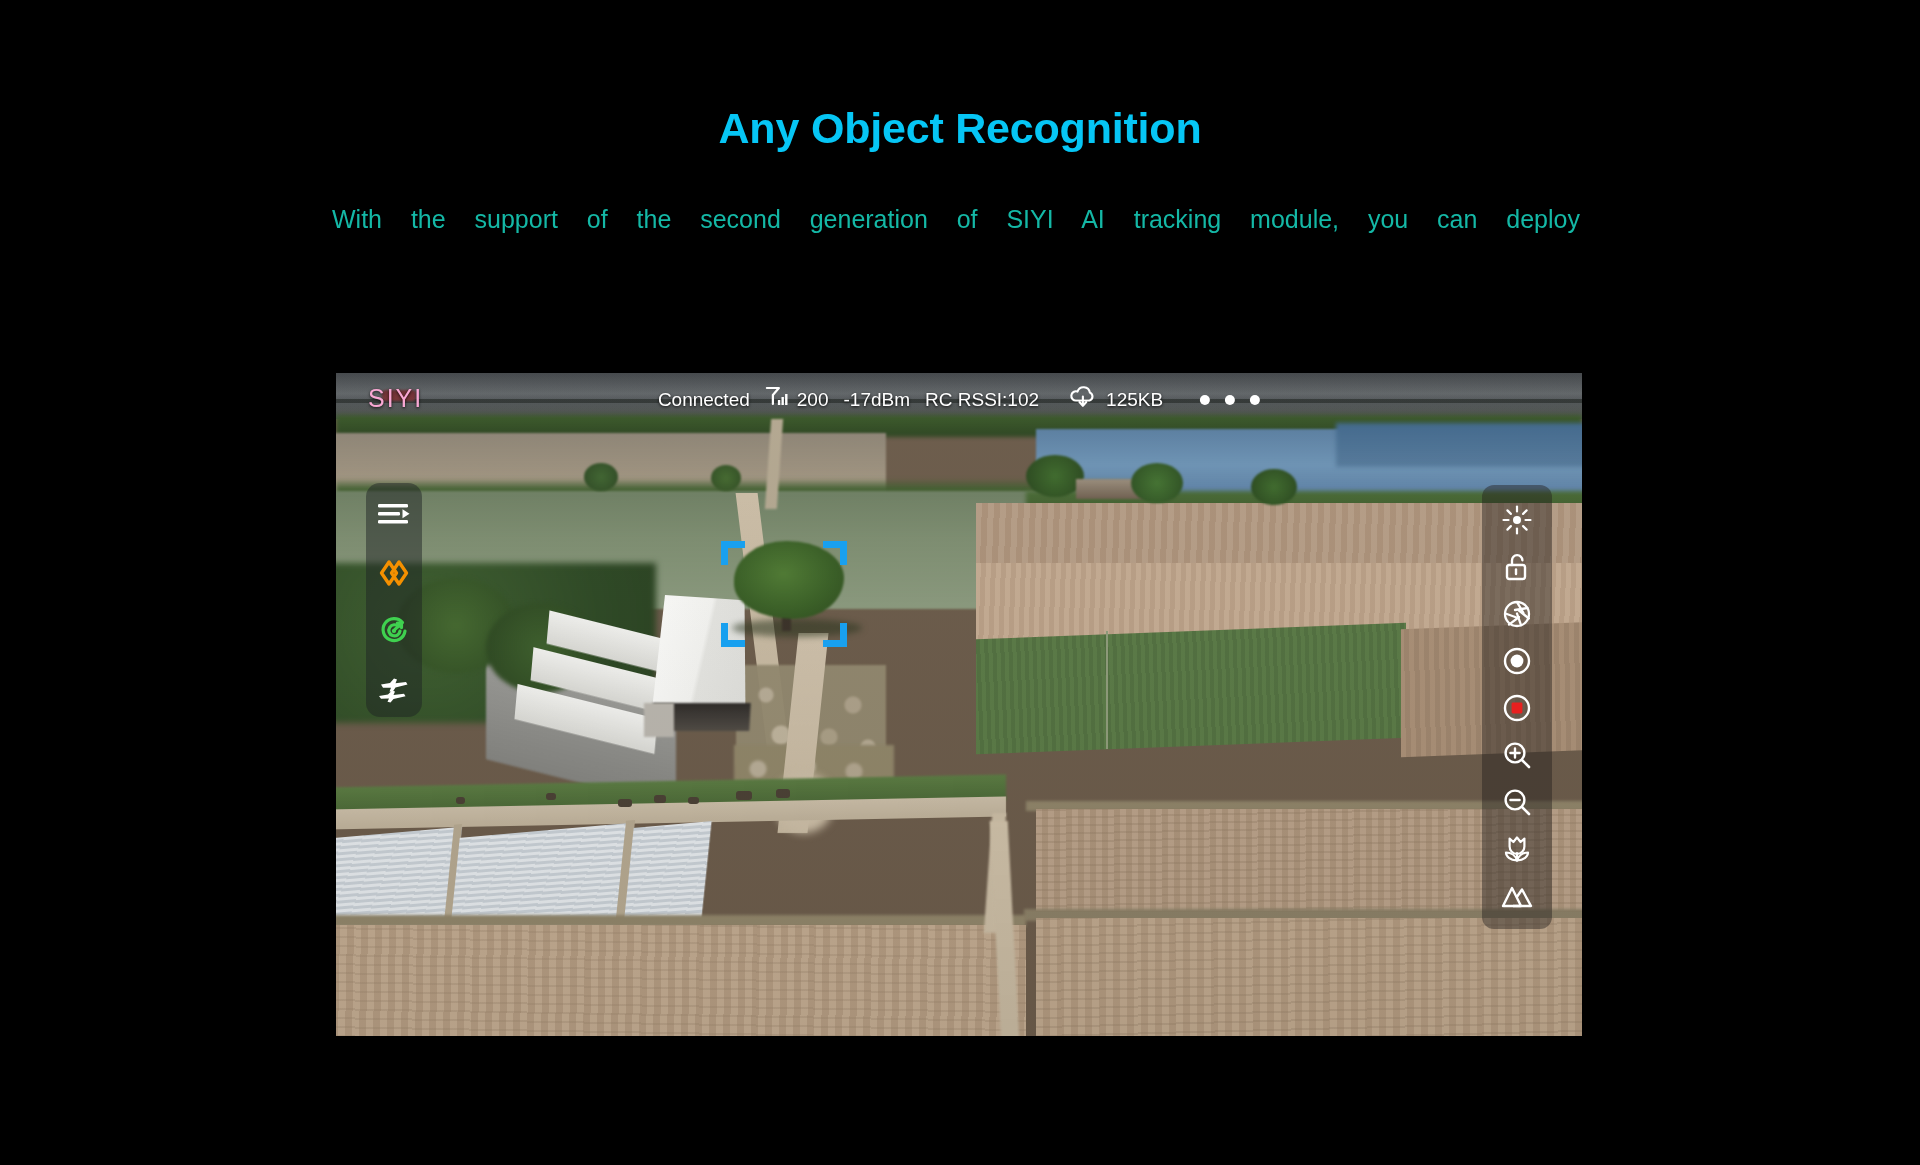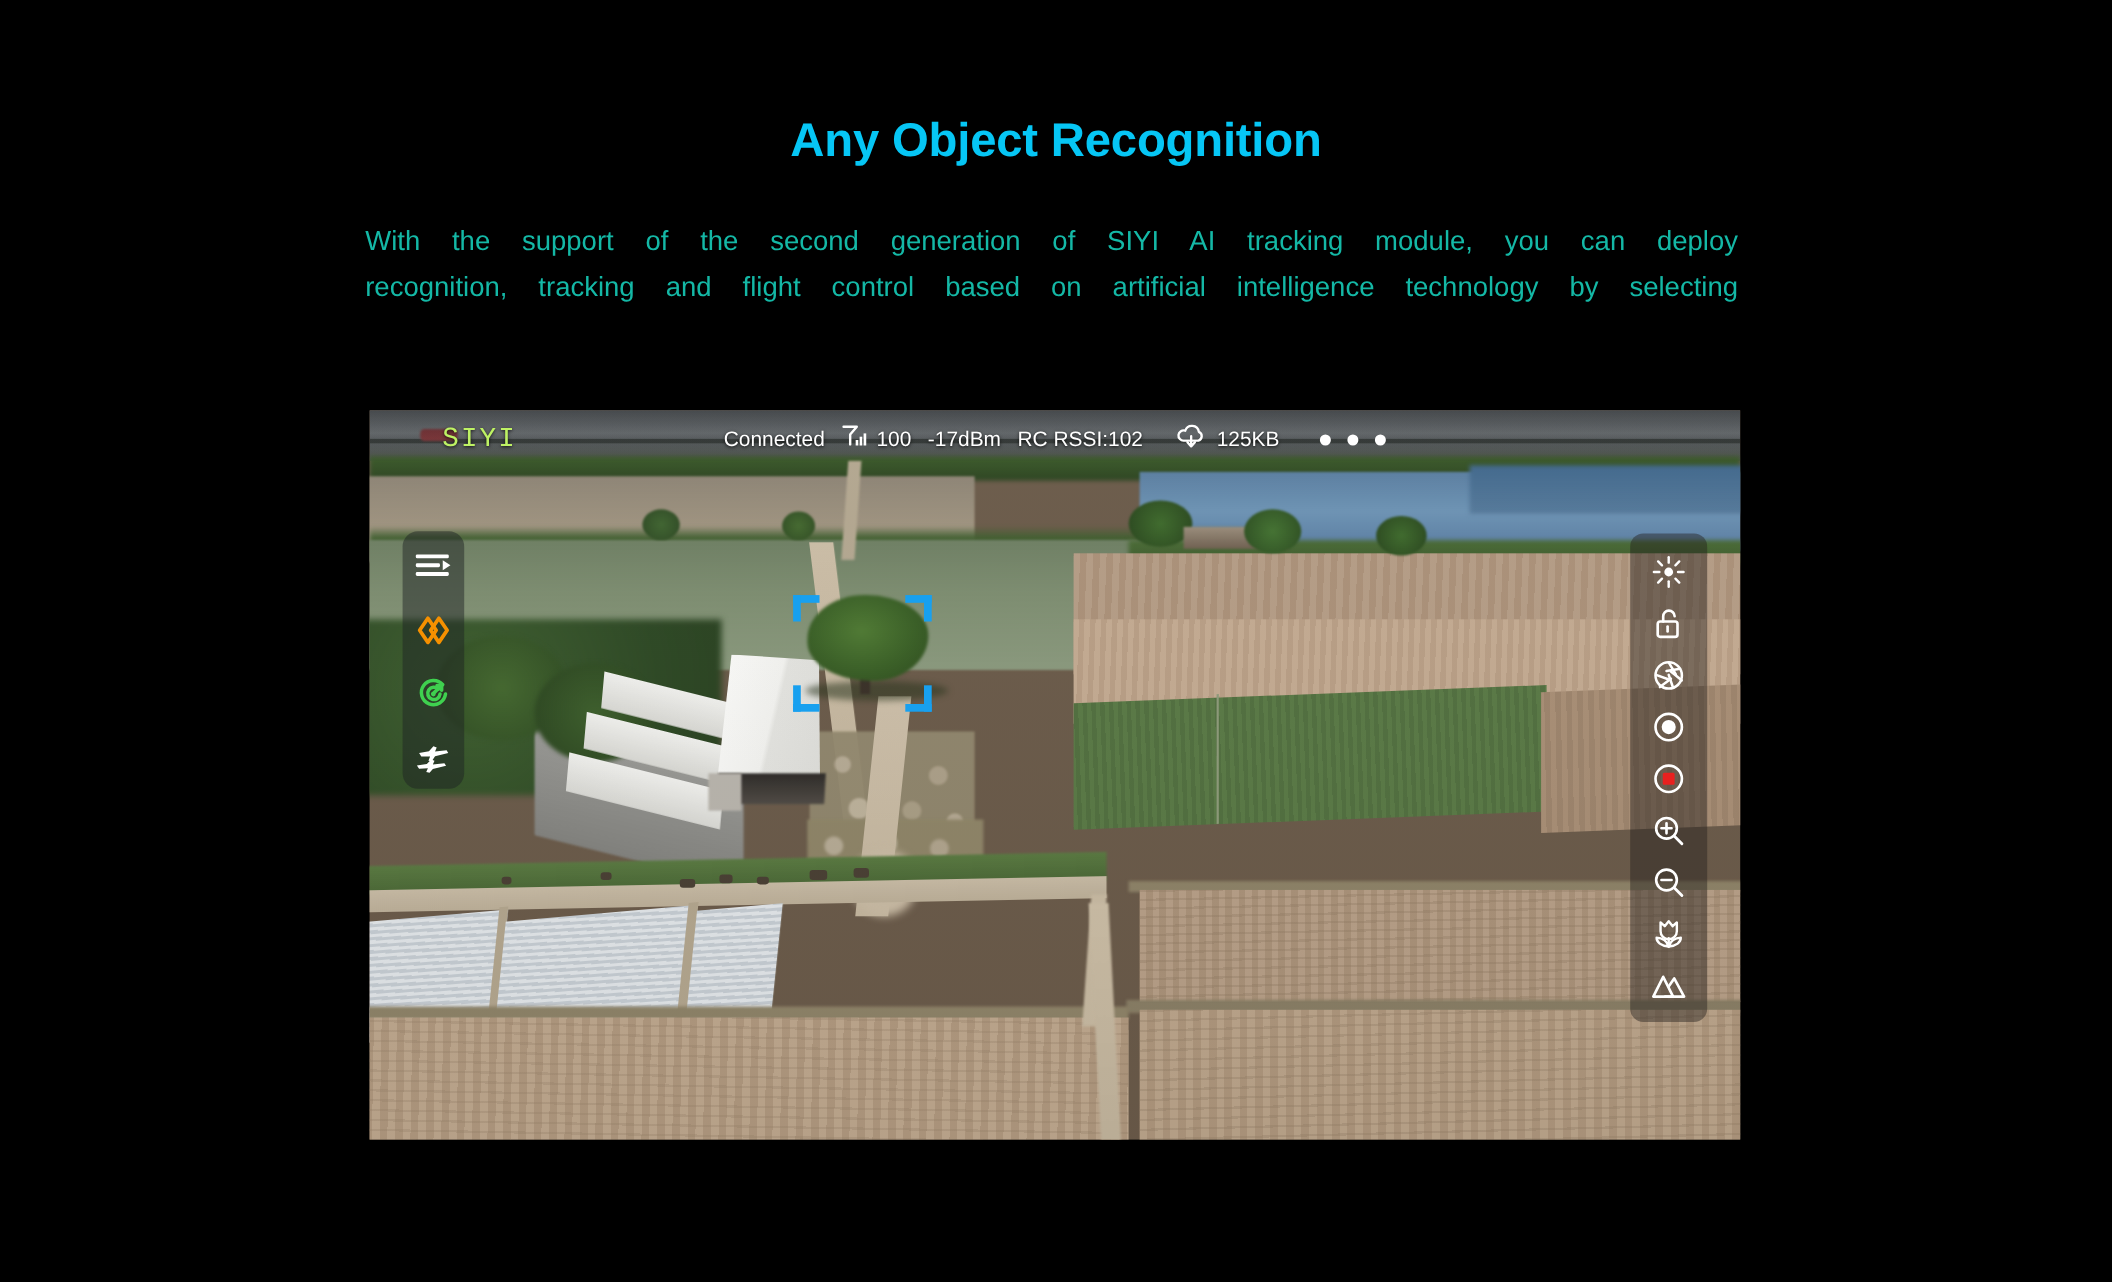--- a/index.html
+++ b/index.html
@@ -288,24 +288,23 @@
     pointer-events:none; }
 
   
   .hud-topbar {
     position:absolute; left:0; top:0; width:100%; height:44px;
     background:linear-gradient(rgba(10,12,14,.42), rgba(10,12,14,0));
     pointer-events:none;
   }
   .logo {
     position:absolute; left:32px; top:11px;
-    font-family:Liberation Mono, monospace;
-    font-size:25px; letter-spacing:2px; color:#bef264;
+    font-family:Liberation Sans, sans-serif;
+    font-size:25px; letter-spacing:2px; color:#f9a8d4;
     text-shadow:0 1px 3px rgba(0,0,0,.8);
-    margin-left:34px;
   }
   .status {
     position:absolute; left:50%; top:11px; transform:translateX(-50%);
     display:flex; align-items:center; gap:15px;
     color:#fff; font-size:19px; white-space:nowrap;
     text-shadow:0 1px 3px rgba(0,0,0,.85);
   }
   .status .grp { display:flex; align-items:center; gap:8px; }
   .dots { display:flex; gap:15px; margin-left:22px; }
   .dots i { width:10px; height:10px; border-radius:50%; background:#fff; display:block; }
@@ -356,21 +355,20 @@
 </style>
 </head>
 <body>
 
 <div class="page">
 
   <h1 class="hero-title">Any Object Recognition</h1>
 
   <div class="hero-copy">
     <span class="l1">With the support of the second generation of SIYI AI tracking module, you can deploy</span>
-    <span class="l2">recognition, tracking and flight control based on artificial intelligence technology by selecting</span>
   </div>
 
   <div class="feed">
 
     <div class="scene">
       <div class="layer road-band"></div>
       <div class="layer road-line"></div>
       <div class="layer red-car"></div>
       <div class="layer hedge-top"></div>
 
@@ -461,21 +459,21 @@
 
       <span class="grp">
         <span>
           <svg width="24" height="22" viewBox="0 0 24 22">
             <path d="M2 2 L14 2 L8 9 L8 18" stroke="#fff" stroke-width="2.2" fill="none" stroke-linecap="round" stroke-linejoin="round"></path>
             <rect x="13" y="14" width="2.4" height="5" fill="#fff"></rect>
             <rect x="16.6" y="11" width="2.4" height="8" fill="#fff"></rect>
             <rect x="20.2" y="8" width="2.4" height="11" fill="#fff"></rect>
           </svg>
         </span>
-        <span>100</span>
+        <span>200</span>
       </span>
 
       <span>-17dBm</span>
       <span>RC RSSI:102</span>
 
       <span class="grp" style="margin-left:14px">
         <span>
           <svg width="30" height="26" viewBox="0 0 30 26">
             <path d="M8.5 16.5 A4.6 4.6 0 1 1 9.6 7.6 A6.4 6.4 0 0 1 22 8.6 A4.2 4.2 0 0 1 21.6 16.5 Z" fill="none" stroke="#fff" stroke-width="2.1" stroke-linejoin="round"></path>
             <path d="M15 12.5 L15 21.5 M11.6 18 L15 21.8 L18.4 18" fill="none" stroke="#fff" stroke-width="2.1" stroke-linecap="round" stroke-linejoin="round"></path>

